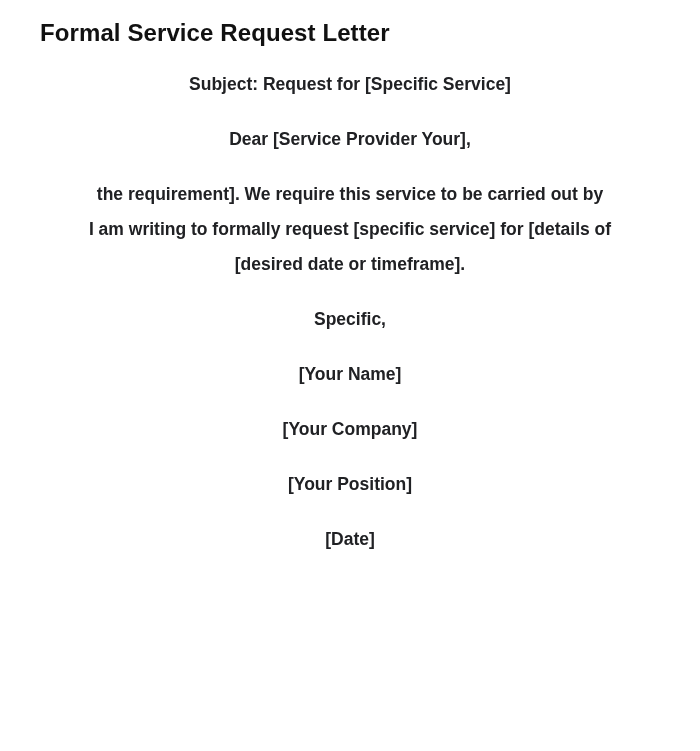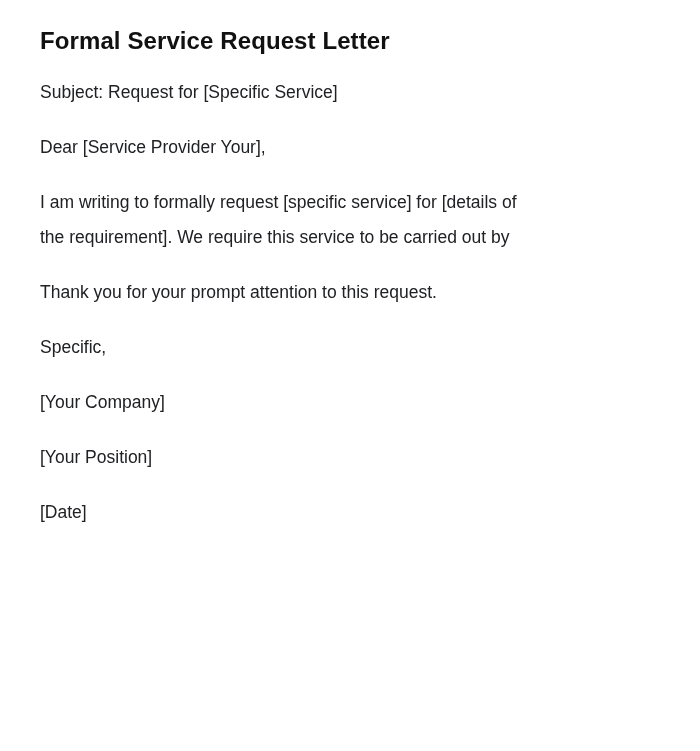--- a/index.html
+++ b/index.html
@@ -7,65 +7,67 @@
     padding: 0;
     background: #ffffff;
   }
   body {
     width: 700px;
     height: 751px;
     overflow: hidden;
     font-family: "Liberation Sans", "DejaVu Sans", sans-serif;
   }
   .letter {
-    padding: 26px 40px 0 40px;
+    padding: 18px 40px 0 40px;
     box-sizing: border-box;
     width: 700px;
   }
   .letter-title {
     margin: 0 0 19px 0;
     font-size: 24px;
     line-height: 30px;
     font-weight: 700;
     color: #111111;
     letter-spacing: 0.1px;
   }
   .paragraph {
     margin: 0 0 20px 0;
     color: #202124;
     font-size: 17.5px;
-    font-weight: 400;
+    font-weight: 700;
+    text-align: center;
   }
   .paragraph-line {
     display: block;
     line-height: 35px;
     white-space: nowrap;
   }
 </style>
 </head>
 <body>
 
 <div class="letter">
   <h1 class="letter-title">Formal Service Request Letter</h1>
   <div id="letter-body">
       <p class="paragraph">
         <span class="paragraph-line">Subject: Request for [Specific Service]</span>
       </p>
       <p class="paragraph">
         <span class="paragraph-line">Dear [Service Provider Your],</span>
       </p>
       <p class="paragraph">
+        <span class="paragraph-line">the requirement]. We require this service to be carried out by</span>
         <span class="paragraph-line">I am writing to formally request [specific service] for [details of</span>
-        <span class="paragraph-line">the requirement]. We require this service to be carried out by</span>
-      </p>
-      <p class="paragraph">
-        <span class="paragraph-line">Thank you for your prompt attention to this request.</span>
+        <span class="paragraph-line">[desired date or timeframe].</span>
       </p>
       <p class="paragraph">
         <span class="paragraph-line">Specific,</span>
+      </p>
+      <p class="paragraph">
+        <span class="paragraph-line">[Your Name]</span>
       </p>
       <p class="paragraph">
         <span class="paragraph-line">[Your Company]</span>
       </p>
       <p class="paragraph">
         <span class="paragraph-line">[Your Position]</span>
       </p>
       <p class="paragraph">
         <span class="paragraph-line">[Date]</span>
       </p>

